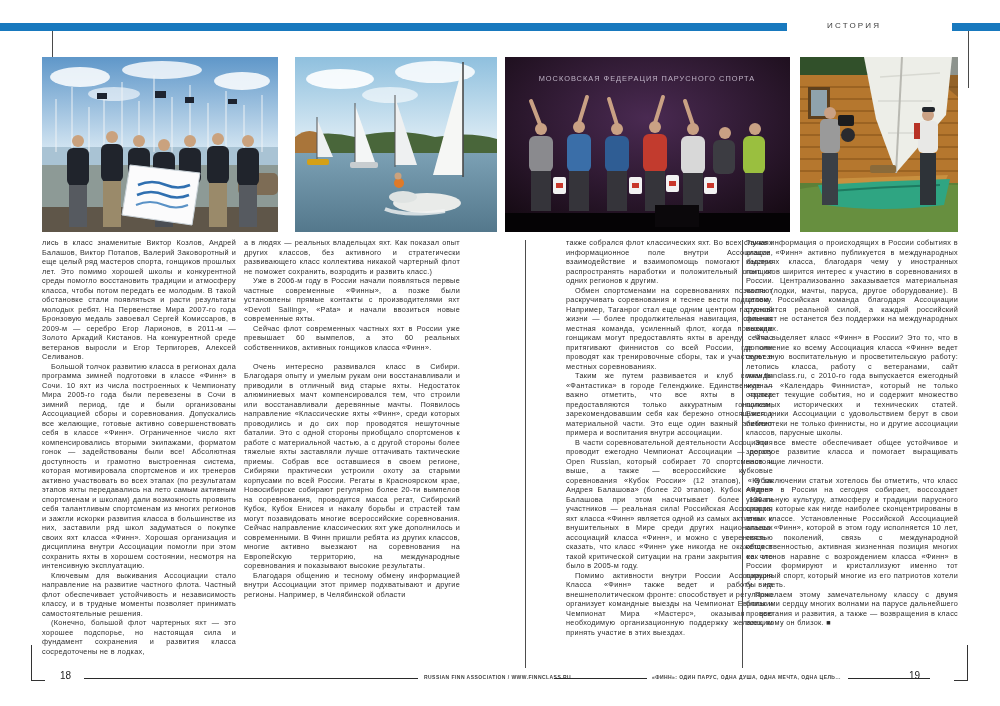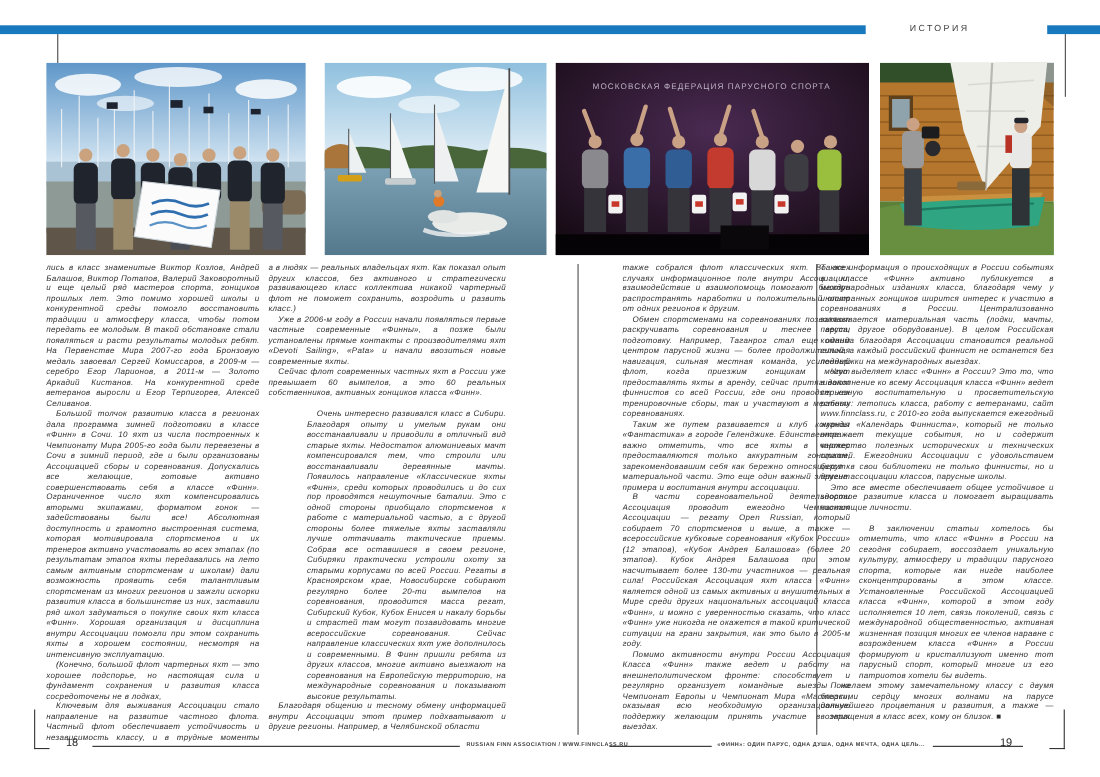--- a/index.html
+++ b/index.html
@@ -28,28 +28,28 @@
   #photo2 { left:295px; width:202px; }
   #photo3 { left:505px; width:285px; }
   #photo4 { left:800px; width:158px; }
 
   
   .colrule { position:absolute; top:240px; height:428px; width:1px; background:#4d4d4d; }
   .rule-mid { left:525px; }
   .rule-r   { left:742px; }
   .tcol { position:absolute; top:238px; height:436px; overflow:hidden;
           font-size:7.3px; line-height:9.5px; letter-spacing:0.28px;
-          text-align:justify; color:#2d2d2d;font-style:italic; }
+          text-align:justify; color:#2d2d2d; }
   #col0 { left:42px;  width:194px; }
   #col1 { left:244px; width:216px; }
   #col2 { left:530px; width:207px;margin-left:36px; }
   #col3 { left:746px; width:212px; }
   .tcol p { margin:0; }
   .tcol p.ind { text-indent:9px; }
-  .tcol p.gap { margin-top:9.5px;margin-left:35px; }
+  .tcol p.gap { margin-top:9.5px; }
 
   
   .pn { position:absolute; top:670px; font-size:10px; color:#222; }
   .pn-left  { left:60px; }
   .pn-right { left:909px; }
   .frule { position:absolute; top:678px; height:1.2px; background:#2a2a2a; }
   .fr1 { left:84px;  width:334px; }
   .fr2 { left:554px; width:93px; }
   .fr3 { left:848px; width:82px; }
   .ftext { position:absolute; top:674px; font-size:5px; letter-spacing:0.45px;
@@ -290,22 +290,22 @@
       <rect x="118" y="64" width="20" height="32" rx="5" fill="#e8e8e6"></rect>
       <rect x="114" y="66" width="6" height="16" fill="#b83326"></rect>
       <rect x="120" y="96" width="16" height="52" fill="#2e3338"></rect>
     </g>
   </svg>
 
   <main>
     <div class="tcol" id="col0">
         <p>лись в класс знаменитые Виктор Козлов, Андрей Балашов, Виктор Потапов, Валерий Заковоротный и еще целый ряд мастеров спорта, гонщиков прошлых лет. Это помимо хорошей школы и конкурентной среды помогло восстановить традиции и атмосферу класса, чтобы потом передать ее молодым. В такой обстановке стали появляться и расти результаты молодых ребят. На Первенстве Мира 2007-го года Бронзовую медаль завоевал Сергей Комиссаров, в 2009-м — серебро Егор Ларионов, в 2011-м — Золото Аркадий Кистанов. На конкурентной среде ветеранов выросли и Егор Терпигорев, Алексей Селиванов.</p>
         <p class="ind">Большой толчок развитию класса в регионах дала программа зимней подготовки в классе «Финн» в Сочи. 10 яхт из числа построенных к Чемпионату Мира 2005-го года были перевезены в Сочи в зимний период, где и были организованы Ассоциацией сборы и соревнования. Допускались все желающие, готовые активно совершенствовать себя в классе «Финн». Ограниченное число яхт компенсировались вторыми экипажами, форматом гонок — задействованы были все! Абсолютная доступность и грамотно выстроенная система, которая мотивировала спортсменов и их тренеров активно участвовать во всех этапах (по результатам этапов яхты передавались на лето самым активным спортсменам и школам) дали возможность проявить себя талантливым спортсменам из многих регионов и зажгли искорки развития класса в большинстве из них, заставили ряд школ задуматься о покупке своих яхт класса «Финн». Хорошая организация и дисциплина внутри Ассоциации помогли при этом сохранить яхты в хорошем состоянии, несмотря на интенсивную эксплуатацию.</p>
+        <p class="ind">Ключевым для выживания Ассоциации стало направление на развитие частного флота. Частный флот обеспечивает устойчивость и независимость классу, и в трудные моменты позволяет принимать самостоятельные решения.</p>
         <p class="ind">(Конечно, большой флот чартерных яхт — это хорошее подспорье, но настоящая сила и фундамент сохранения и развития класса сосредоточены не в лодках,</p>
-        <p class="ind">Ключевым для выживания Ассоциации стало направление на развитие частного флота. Частный флот обеспечивает устойчивость и независимость классу, и в трудные моменты позволяет принимать самостоятельные решения.</p>
       </div>
     <div class="tcol" id="col1">
         <p>а в людях — реальных владельцах яхт. Как показал опыт других классов, без активного и стратегически развивающего класс коллектива никакой чартерный флот не поможет сохранить, возродить и развить класс.)</p>
         <p class="ind">Уже в 2006-м году в России начали появляться первые частные современные «Финны», а позже были установлены прямые контакты с производителями яхт «Devoti Sailing», «Pata» и начали ввозиться новые современные яхты.</p>
         <p class="ind">Сейчас флот современных частных яхт в России уже превышает 60 вымпелов, а это 60 реальных собственников, активных гонщиков класса «Финн».</p>
         <p class="ind gap">Очень интересно развивался класс в Сибири. Благодаря опыту и умелым рукам они восстанавливали и приводили в отличный вид старые яхты. Недостаток алюминиевых мачт компенсировался тем, что строили или восстанавливали деревянные мачты. Появилось направление «Классические яхты «Финн», среди которых проводились и до сих пор проводятся нешуточные баталии. Это с одной стороны приобщало спортсменов к работе с материальной частью, а с другой стороны более тяжелые яхты заставляли лучше оттачивать тактические приемы. Собрав все оставшиеся в своем регионе, Сибиряки практически устроили охоту за старыми корпусами по всей России. Регаты в Красноярском крае, Новосибирске собирают регулярно более 20-ти вымпелов на соревнования, проводится масса регат, Сибирский Кубок, Кубок Енисея и накалу борьбы и страстей там могут позавидовать многие всероссийские соревнования. Сейчас направление классических яхт уже дополнилось и современными. В Финн пришли ребята из других классов, многие активно выезжают на соревнования на Европейскую территорию, на международные соревнования и показывают высокие результаты.</p>
         <p class="ind">Благодаря общению и тесному обмену информацией внутри Ассоциации этот пример подхватывают и другие регионы. Например, в Челябинской области</p>
       </div>
     <div class="tcol" id="col2">
         <p>также собрался флот классических яхт. Во всех случаях информационное поле внутри Ассоциации, взаимодействие и взаимопомощь помогают быстро распространять наработки и положительный опыт от одних регионов к другим.</p>

